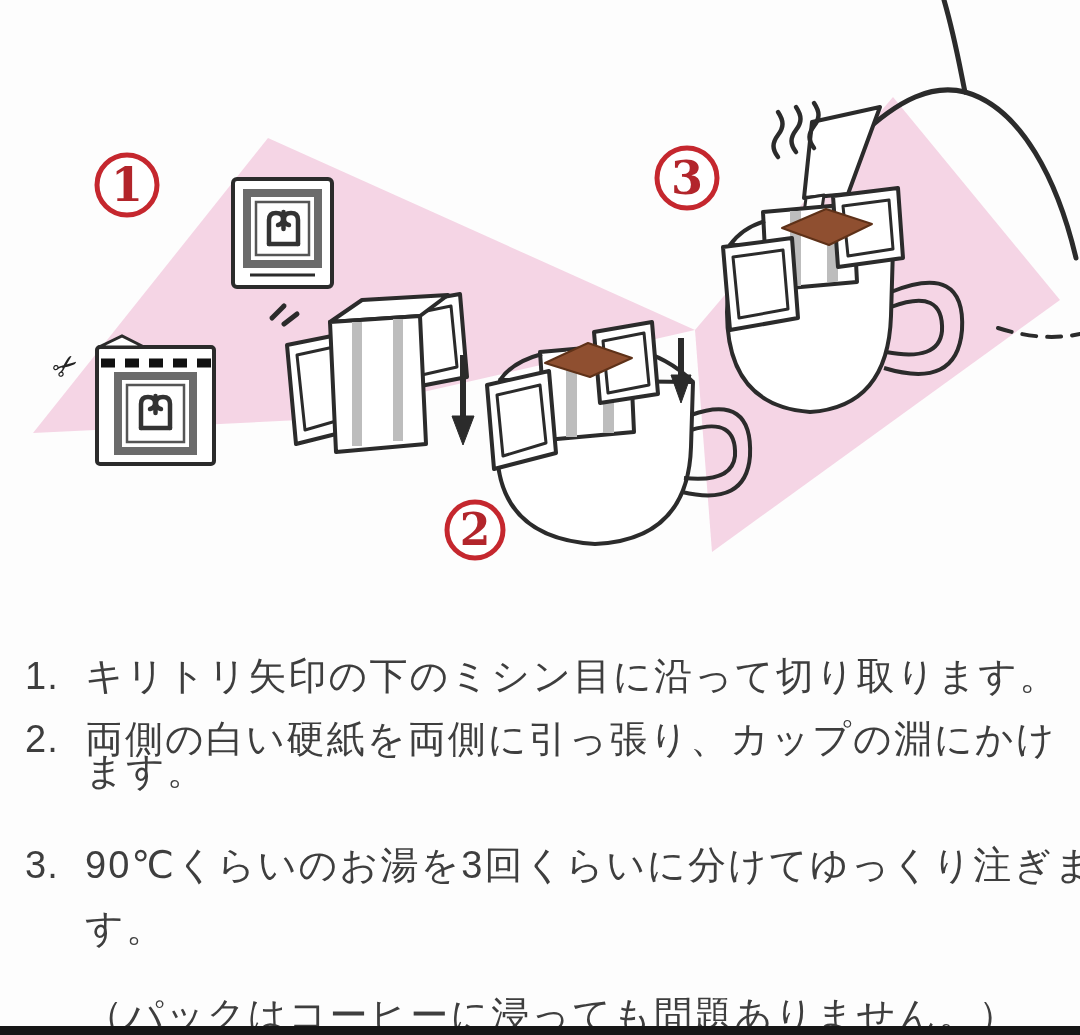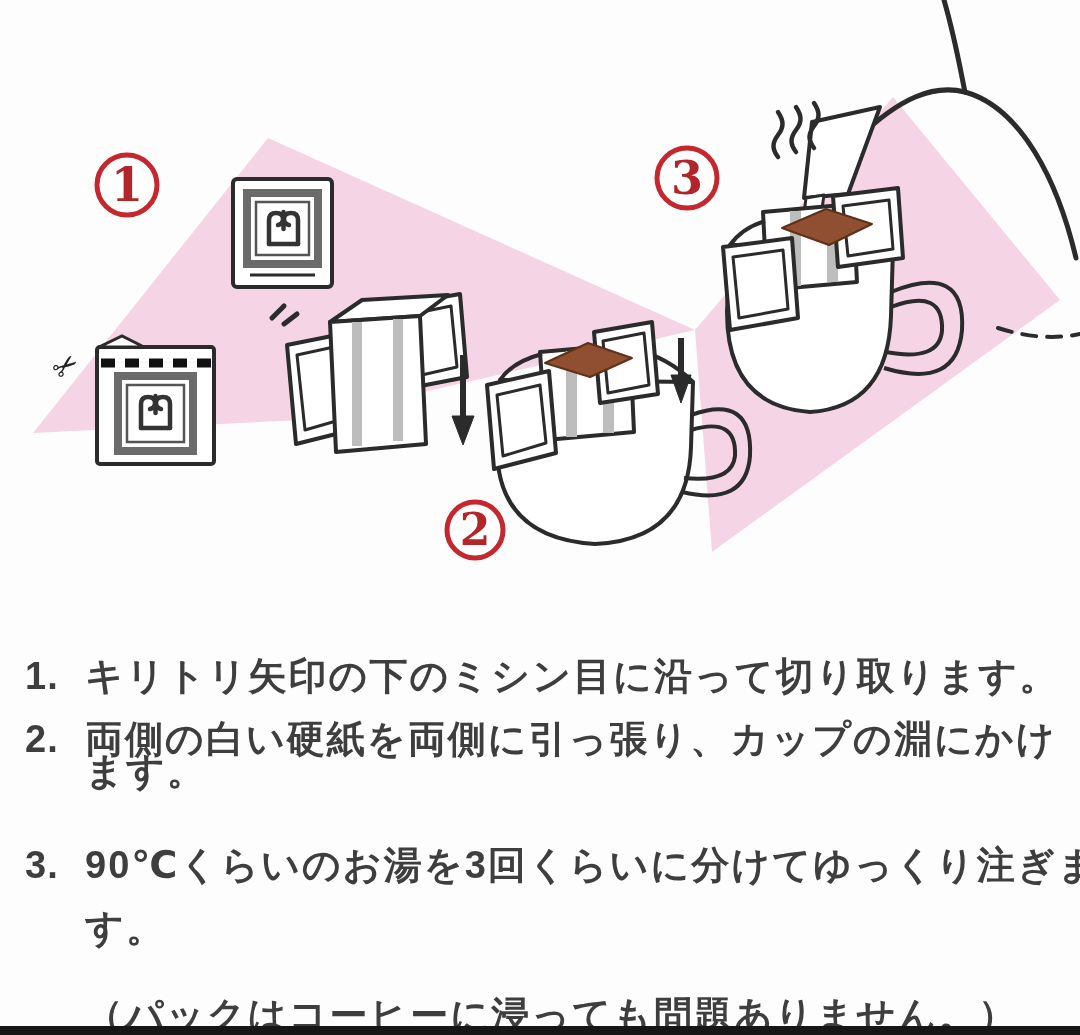--- a/index.html
+++ b/index.html
@@ -1,21 +1,21 @@
 <!DOCTYPE html>
 <html><head>
 <meta charset="utf-8">
 <style>
   html,body{margin:0;padding:0;}
   body{width:1080px;height:1035px;position:relative;background:#fdfdfd;overflow:hidden;
        font-family:"Liberation Sans","DejaVu Sans",sans-serif;}
   .stage{position:absolute;inset:0;}
   svg{position:absolute;left:0;top:0;}
   .t-row{position:absolute;left:25px;height:62px;line-height:62px;white-space:nowrap;
-         color:#3e3e3e;font-size:38px;font-weight:700;}
+         color:#3e3e3e;font-size:38px;font-weight:400;}
   .t-num{display:inline-block;width:60px;letter-spacing:1px;}
   .t-txt{letter-spacing:2px;}
   .bottom-bar{position:absolute;left:0;top:1026px;width:1080px;height:9px;background:#161616;}
   .marker-digit{font-family:"DejaVu Serif","Liberation Serif",serif;font-weight:bold;}
 </style>
 </head>
 <body>
 
 <div class="stage">
 

